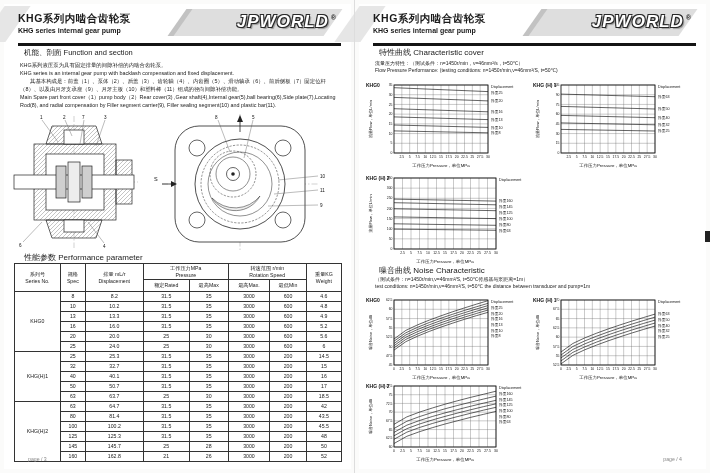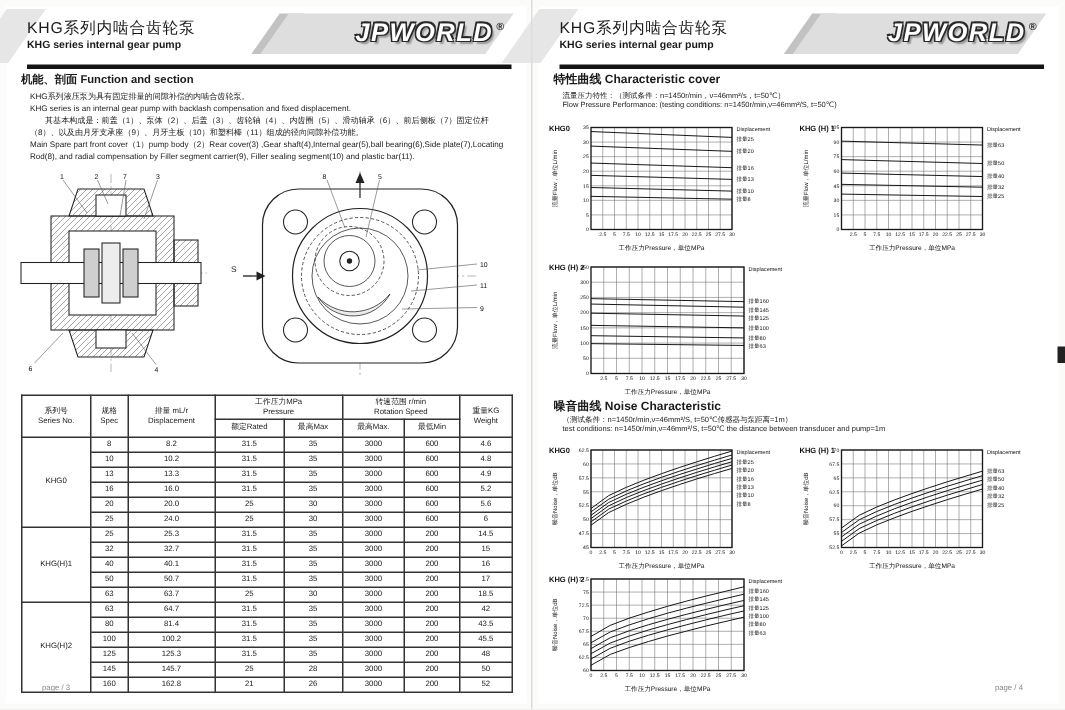--- a/index.html
+++ b/index.html
@@ -10,29 +10,29 @@
   #pageR{left:359px;}
   .divider{position:absolute;left:354px;top:0;width:1px;height:473px;background:#ddd;}
   .edge-mark{position:absolute;right:0;top:231px;width:5px;height:11px;background:#222;}
 
   
   .hdr{position:absolute;top:8px;left:14px;right:10px;height:38px;}
   .swoosh{position:absolute;transform:skewX(-35deg);}
   .s1{right:8px;top:-3px;width:150px;height:27px;background:#dedede;}
   .s2{right:148px;top:-3px;width:16px;height:27px;background:#c2c2c2;}
   .s3{left:-26px;top:-6px;width:26px;height:36px;background:#e6e6e6;}
-  .t-zh{position:relative;font-size:10.5px;font-weight:normal;letter-spacing:.5px;}
+  .t-zh{position:relative;font-size:10.5px;font-weight:bold;letter-spacing:.5px;}
   .t-en{position:relative;font-size:7px;font-weight:bold;margin-top:1px;}
   .logo{position:absolute;right:4px;top:0;font-size:17px;font-style:italic;font-weight:bold;
         letter-spacing:1px;color:#fff;
         text-shadow:-1px -1px 0 #2a2a2a,1px -1px 0 #2a2a2a,-1px 1px 0 #2a2a2a,1px 1px 0 #2a2a2a,2px 2px 1px #9a9a9a;}
   .logo sup{font-size:7px;color:#222;text-shadow:none;margin-left:2px;}
   .hdr-rule{position:absolute;left:0;right:0;top:31px;height:2.5px;background:#141414;}
 
-  .sec-head{position:absolute;left:10px;font-size:7.5px;font-weight:bold;}
+  .sec-head{position:absolute;left:20px;font-size:7.5px;font-weight:normal;}
   .para{position:absolute;left:16px;right:12px;font-size:5.4px;line-height:1.5;color:#222;}
   .para.indent{text-indent:10px;}
   .cond{position:absolute;left:16px;right:8px;font-size:5px;color:#222;}
   .footer{position:absolute;bottom:7px;font-size:5.2px;color:#888;}
   .f-left{left:24px;} .f-right{right:24px;}
 
   
   #perfTable{position:absolute;left:10px;top:259px;width:328px;border-collapse:collapse;
              font-size:5.2px;border:1.2px solid #222;}
   #perfTable th,#perfTable td{border:0.5px solid #333;text-align:center;padding:1px 1px;height:7px;
@@ -132,20 +132,21 @@
       <g font-size="4.6">
         <text x="203" y="7">8</text>
         <text x="240" y="7">5</text>
         <text x="308" y="66">10</text>
         <text x="308" y="80">11</text>
         <text x="308" y="95">9</text>
         <text x="142" y="69" font-size="5.5">S</text>
       </g>
     </svg>
 
+    <div class="sec-head" style="top:248px;font-size:8px;">性能参数 Performance parameter</div>
     <table id="perfTable">
         <thead>
           <tr>
             <th rowspan="2">
               <div>系列号</div>
               <div>Series No.</div>
             </th>
             <th rowspan="2">
               <div>规格</div>
               <div>Spec</div>

